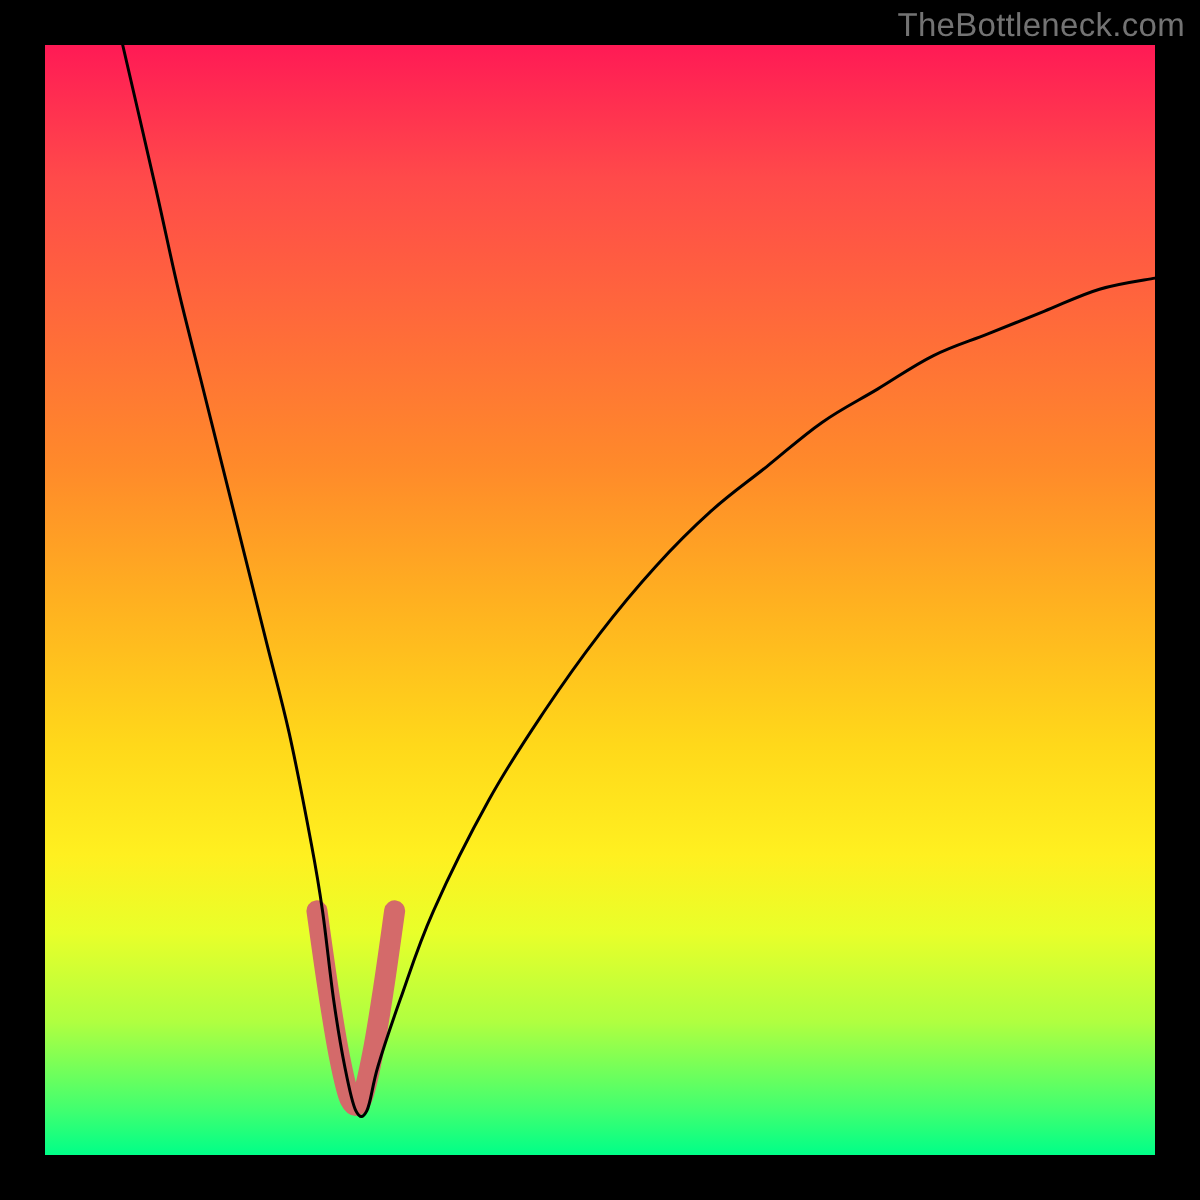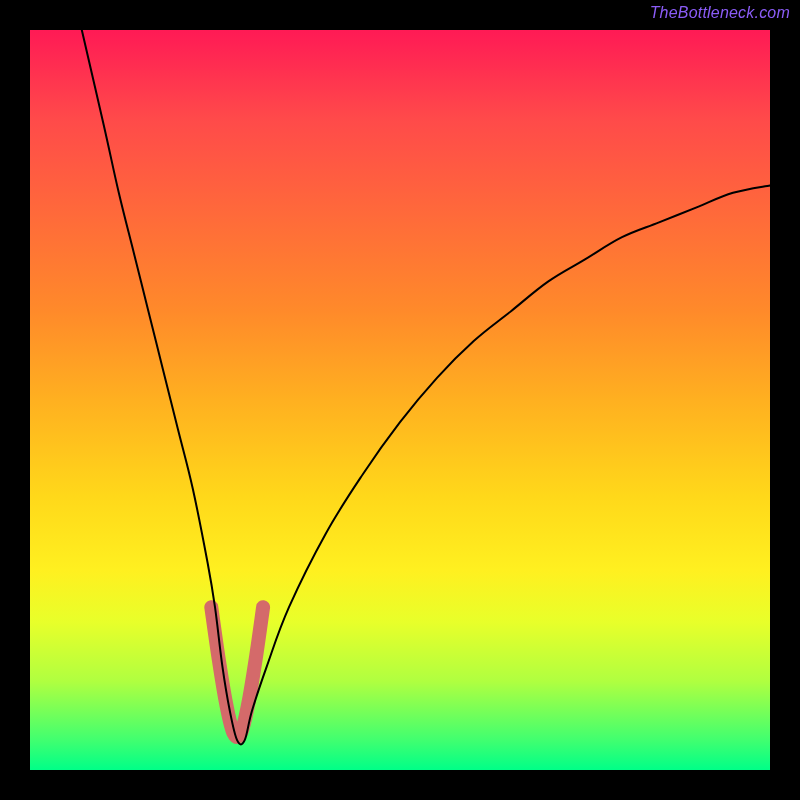--- a/index.html
+++ b/index.html
@@ -29,26 +29,25 @@
       #e8ff2a 80%,
       #b0ff40 88%,
       #40ff70 96%,
       #00ff88 100%
     );
   }
   .watermark {
     position: absolute;
     top: 4px;
     right: 10px;
-    color: #8b5cf6;
-    font-size: 16px;
+    color: #737373;
+    font-size: 22px;
     font-weight: 500;
     letter-spacing: 0.2px;
     z-index: 10;
-    font-style: italic;
   }
   svg.plot {
     position: absolute;
     left: 0;
     top: 0;
     width: 740px;
     height: 740px;
     overflow: visible;
   }
   .curve-main {

